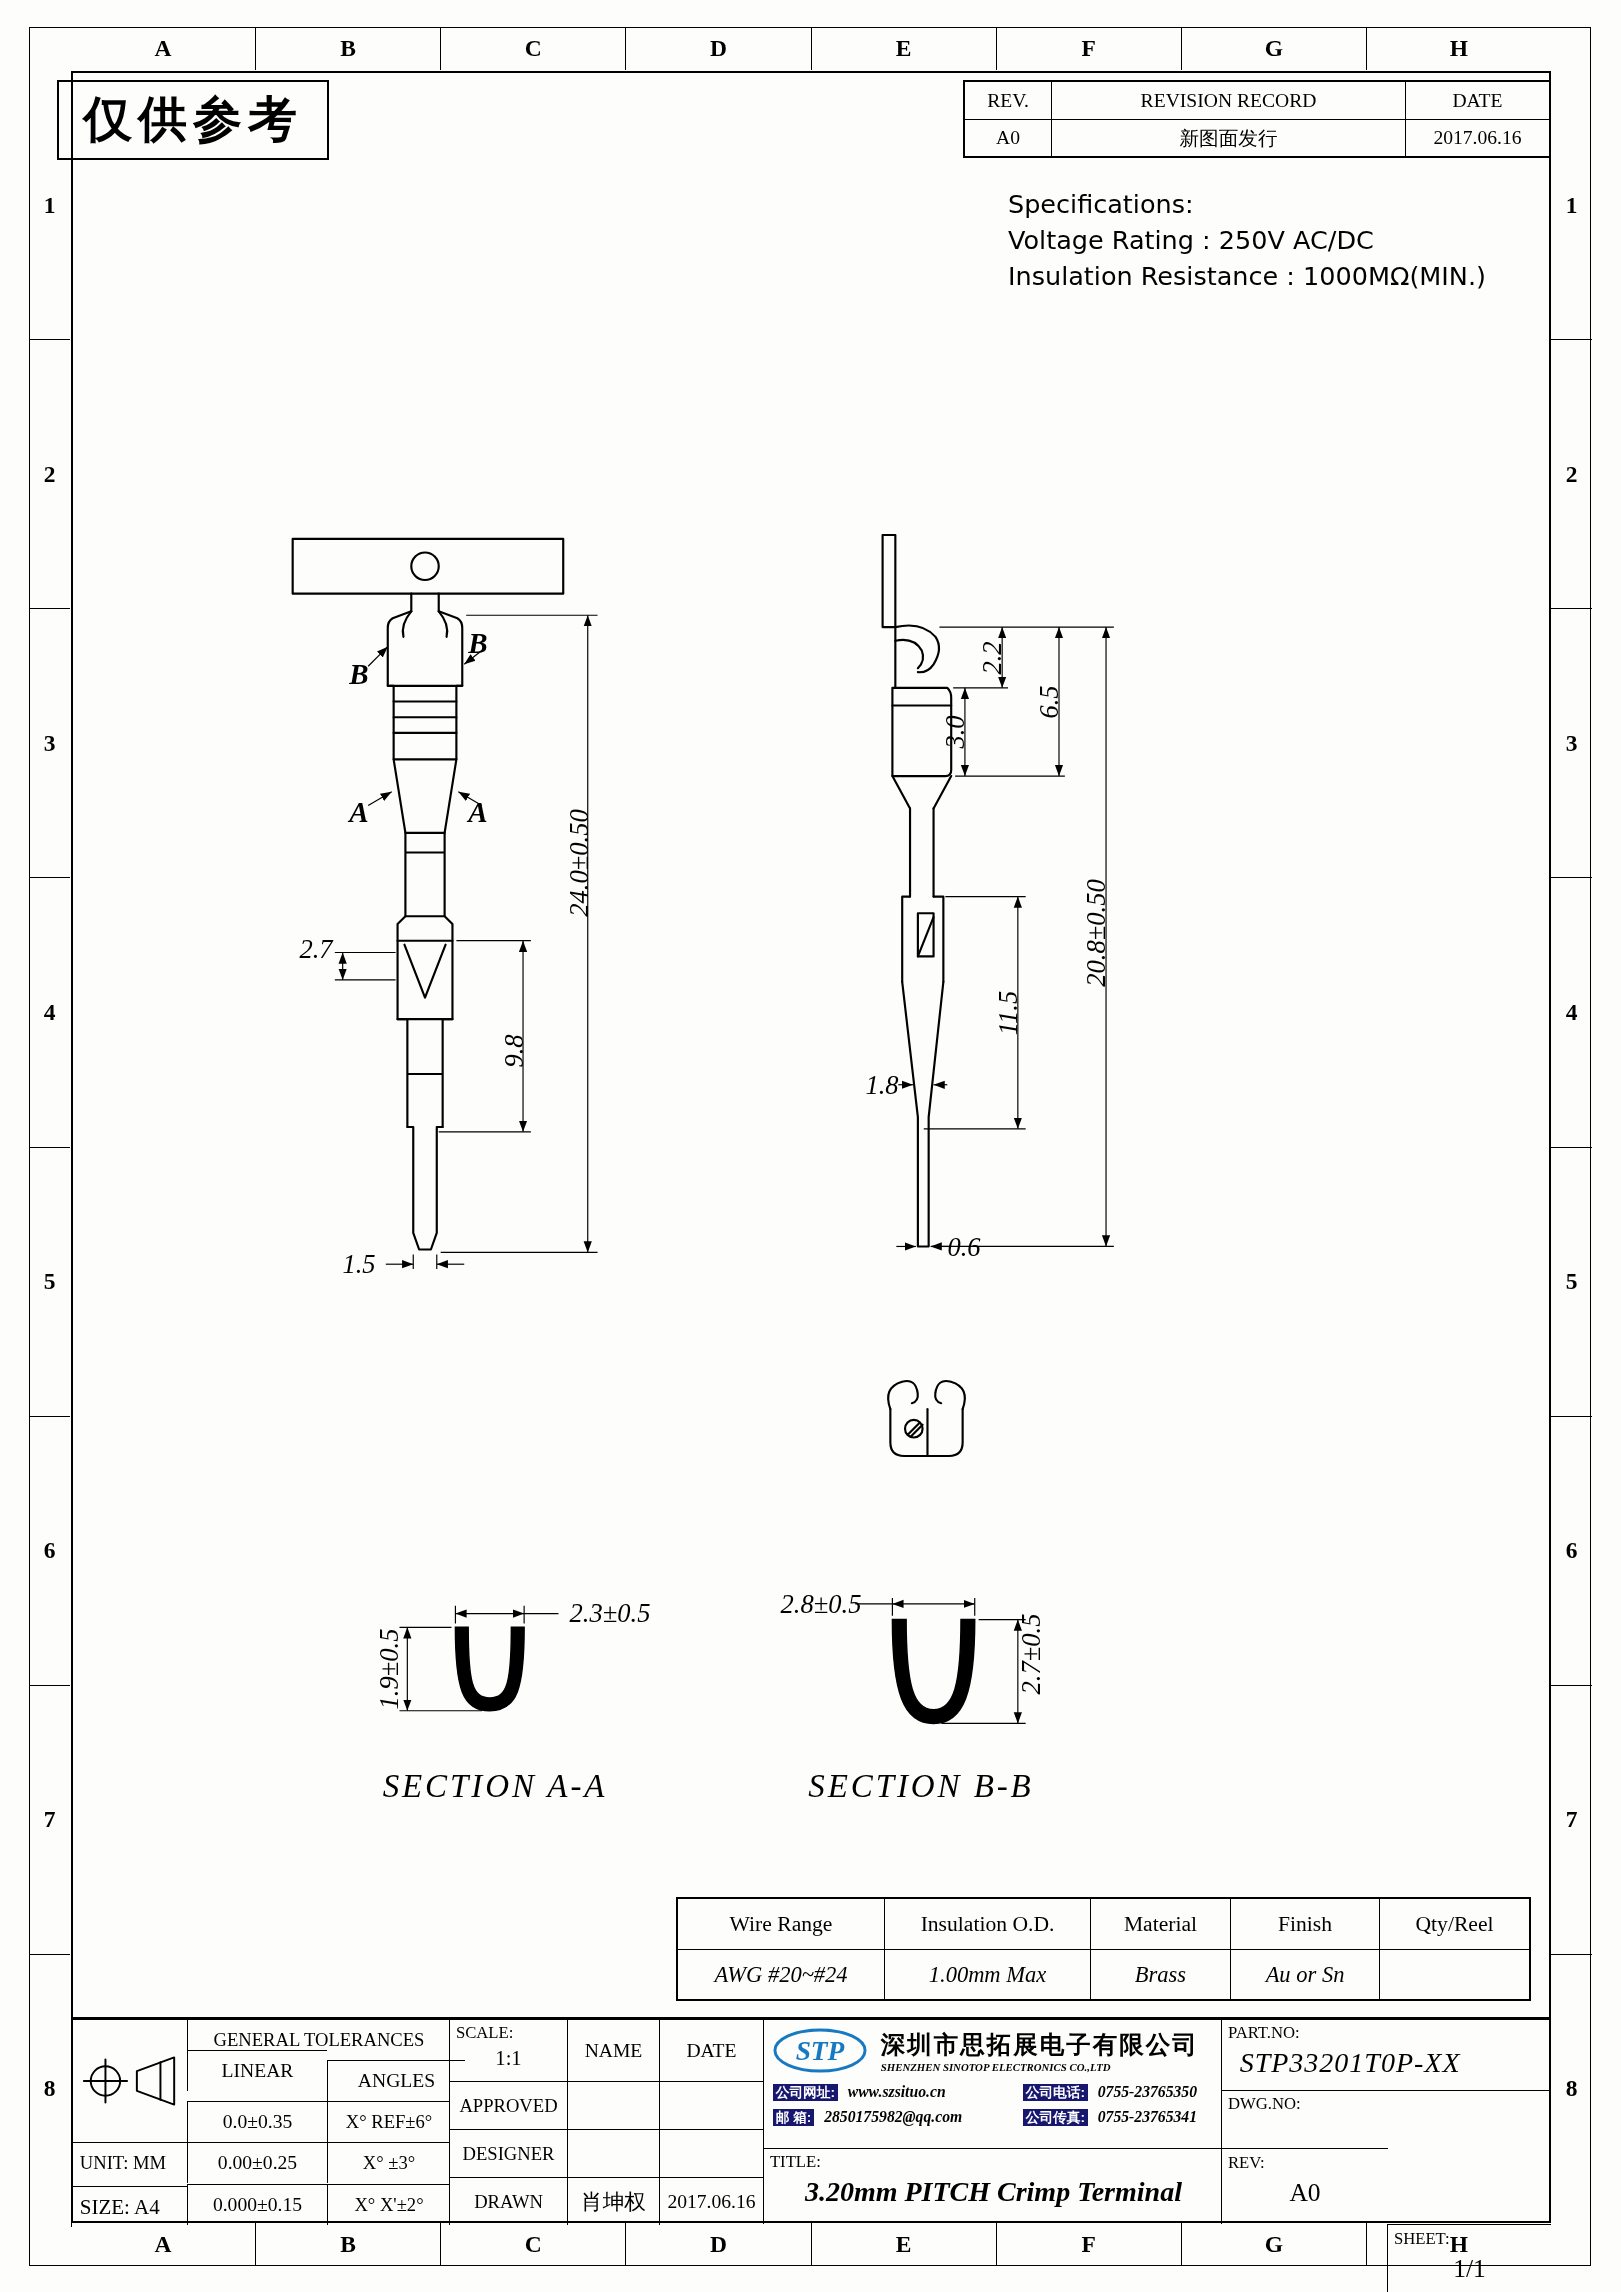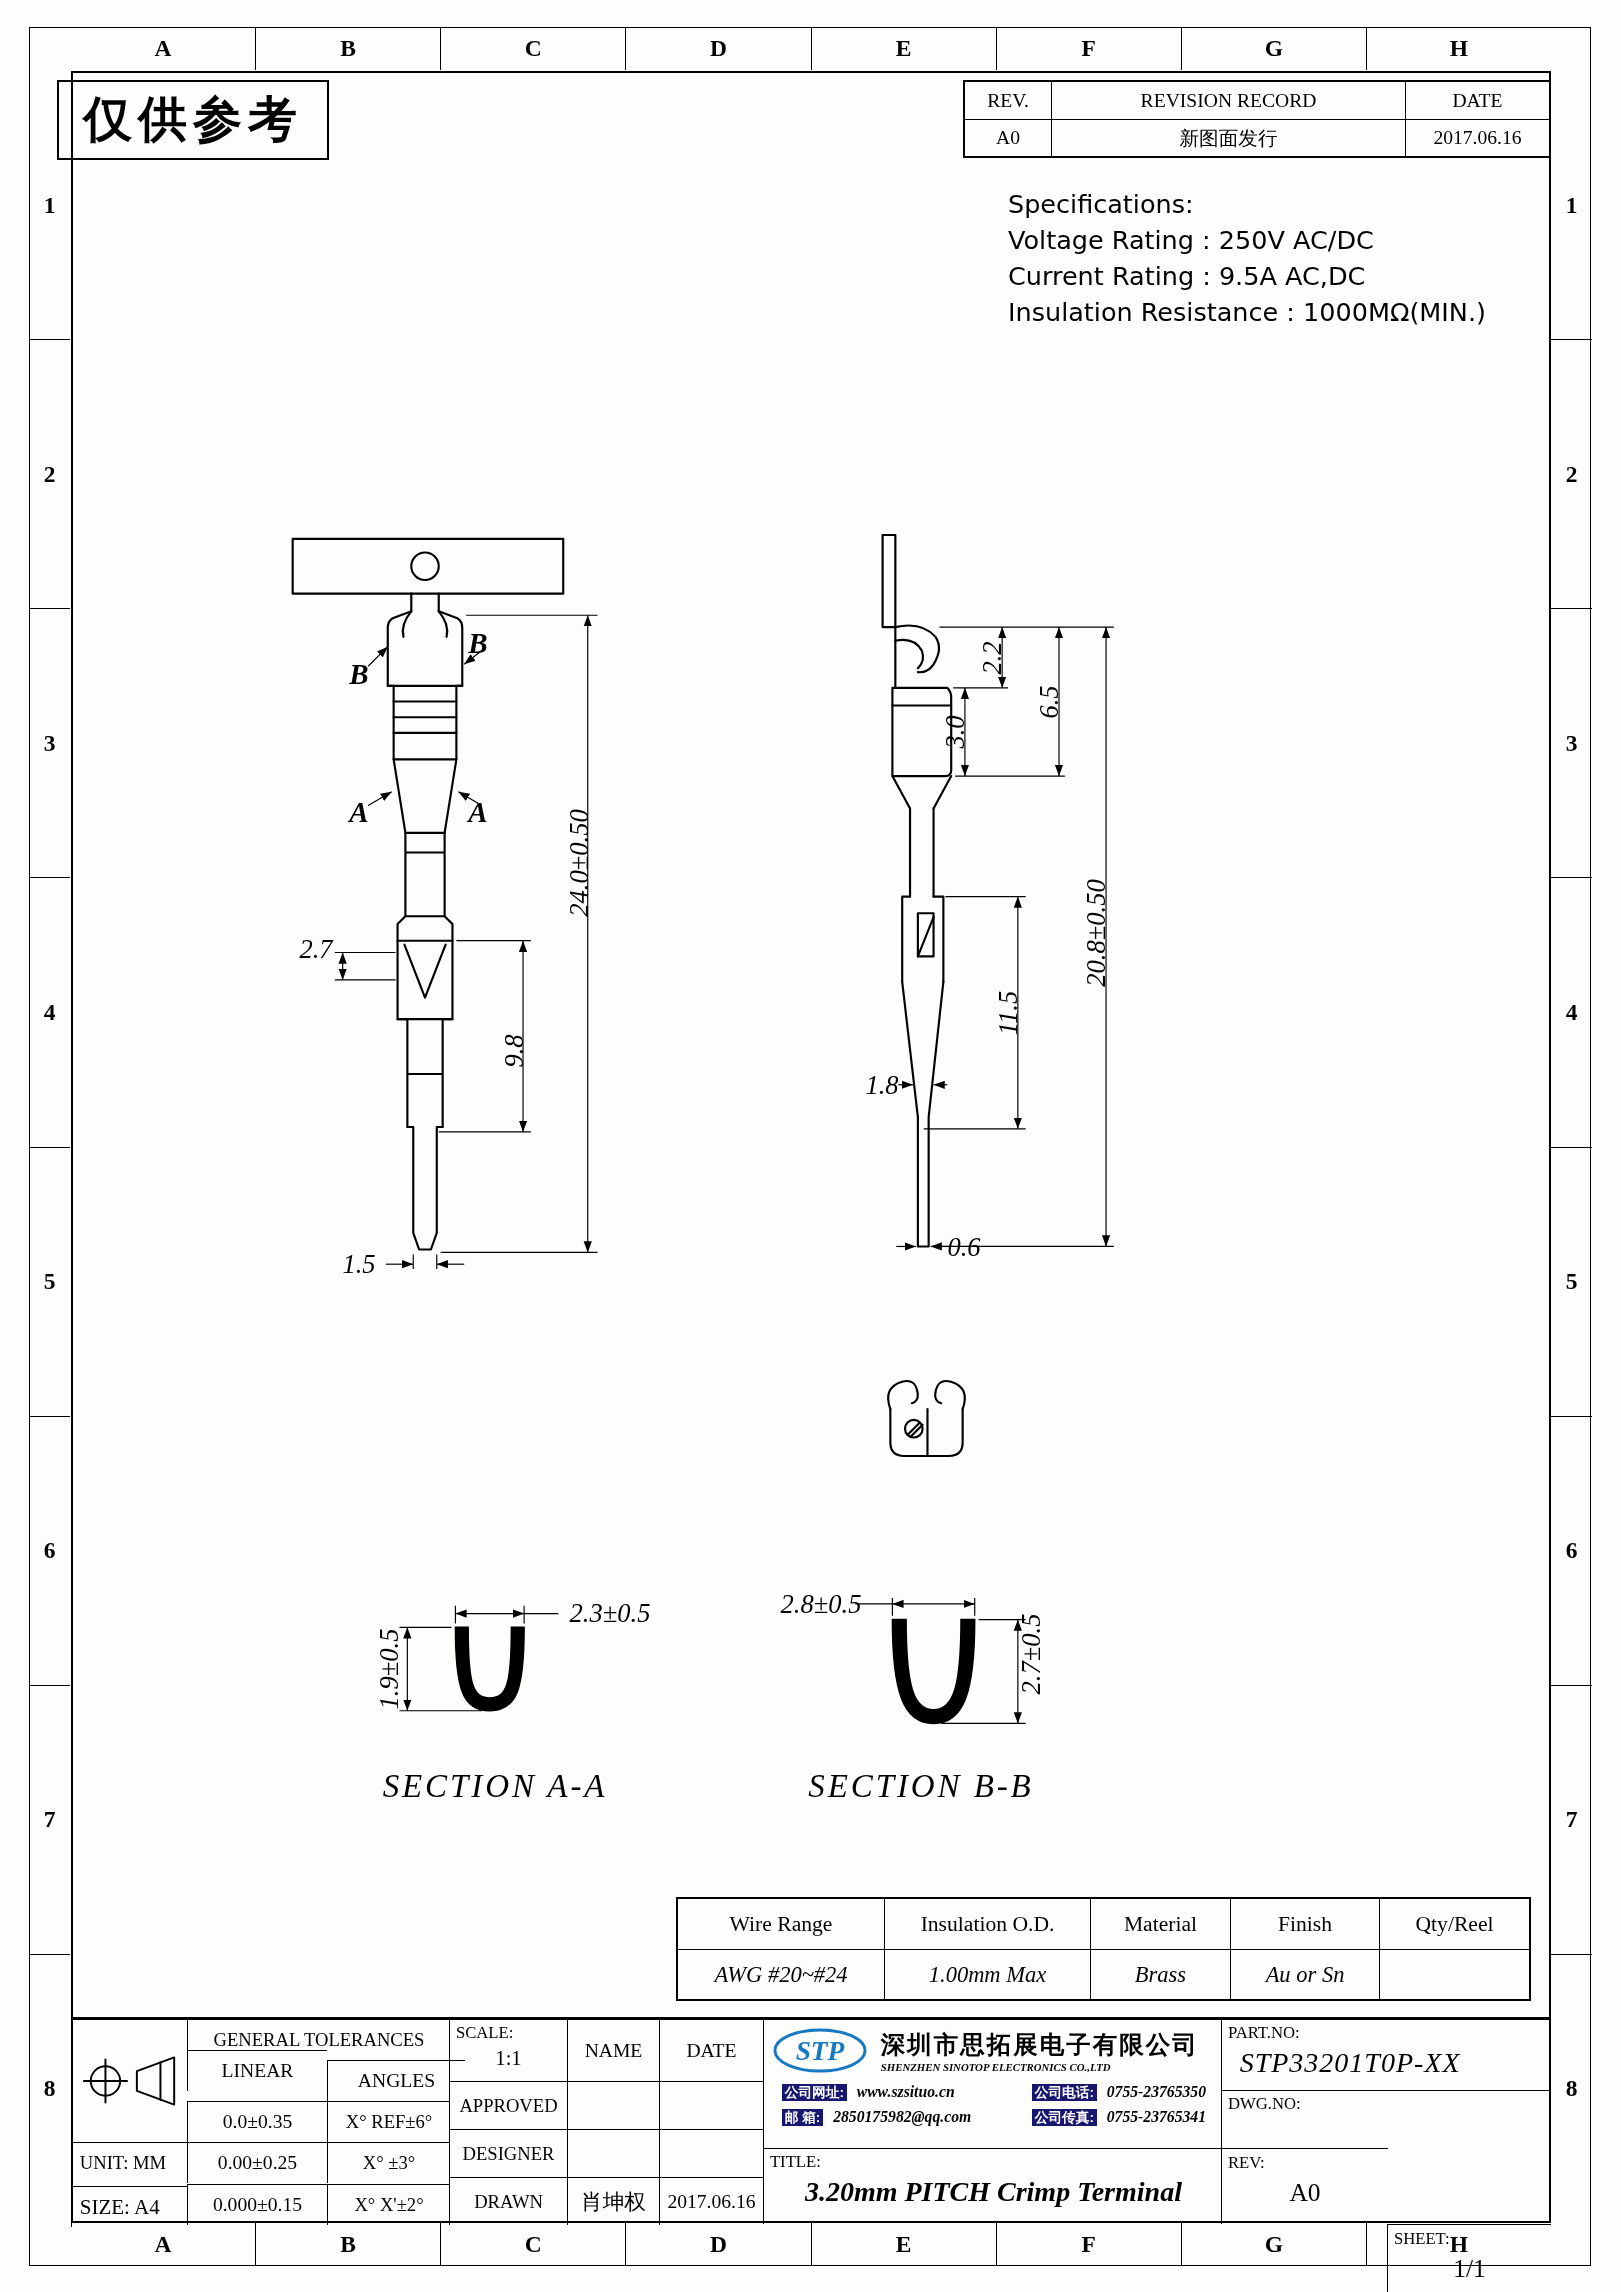--- a/index.html
+++ b/index.html
@@ -53,21 +53,21 @@
   .scale-val{align-self:center;font-size:20.6px;margin-top:3.9px}
   .partno-val{font-style:italic;font-size:28px;margin:3.9px 0 0 11.8px;letter-spacing:1px}
   .tb-title-val{font-weight:bold;font-style:italic;font-size:28px;margin:3.9px 0 0 35px;white-space:nowrap}
   .corner-cell{position:relative;padding-top:13.7px}
   .corner-cell .cl{position:absolute;top:3.9px;left:5.9px}
   .corner-val{font-size:25.5px}
   .company-cell{display:block !important;padding:5.9px 7.8px}
   .company-top{display:flex;align-items:center;gap:13px}
   .cn-name{font-size:24.5px;font-weight:bold;letter-spacing:2px}
   .en-name{font-size:10.8px;font-weight:bold;font-style:italic}
-  .contacts{display:grid;grid-template-columns:250px 1fr;row-gap:2.9px;margin-top:4.9px;margin-left:10px}
+  .contacts{display:grid;grid-template-columns:250px 1fr;row-gap:2.9px;margin-top:4.9px;margin-left:1px}
   .contact{white-space:nowrap}
   .clabel{background:#17176f;color:#fff;font-family:"Liberation Sans",sans-serif;
           font-size:13.7px;font-weight:bold;padding:1px 2.9px}
   .cvalue{font-weight:bold;font-style:italic;font-size:15.7px;margin-left:4.9px}
 </style>
 </head>
 <body>
 
 <div class="sheet">
 
@@ -122,21 +122,20 @@
     <div>REVISION RECORD</div>
     <div>DATE</div>
     <div>A0</div>
     <div>新图面发行</div>
     <div>2017.06.16</div>
   </div>
 
   <div class="specs">
     <div>Specifications:</div>
     <div>Voltage Rating : 250V AC/DC</div>
-    <div>Current Rating : 9.5A AC,DC</div>
     <div>Insulation Resistance : 1000MΩ(MIN.)</div>
   </div>
 
   <svg style="left:274px;top:529px" width="353" height="745" viewBox="0 0 360 760">
     <defs>
       <marker id="arL" viewBox="0 0 10 10" refX="9.5" refY="5" markerWidth="10" markerHeight="10" orient="auto-start-reverse">
         <path d="M0 1.5 L9.5 5 L0 8.5 z" fill="#000"></path>
       </marker>
     </defs>
     <g class="outline">

